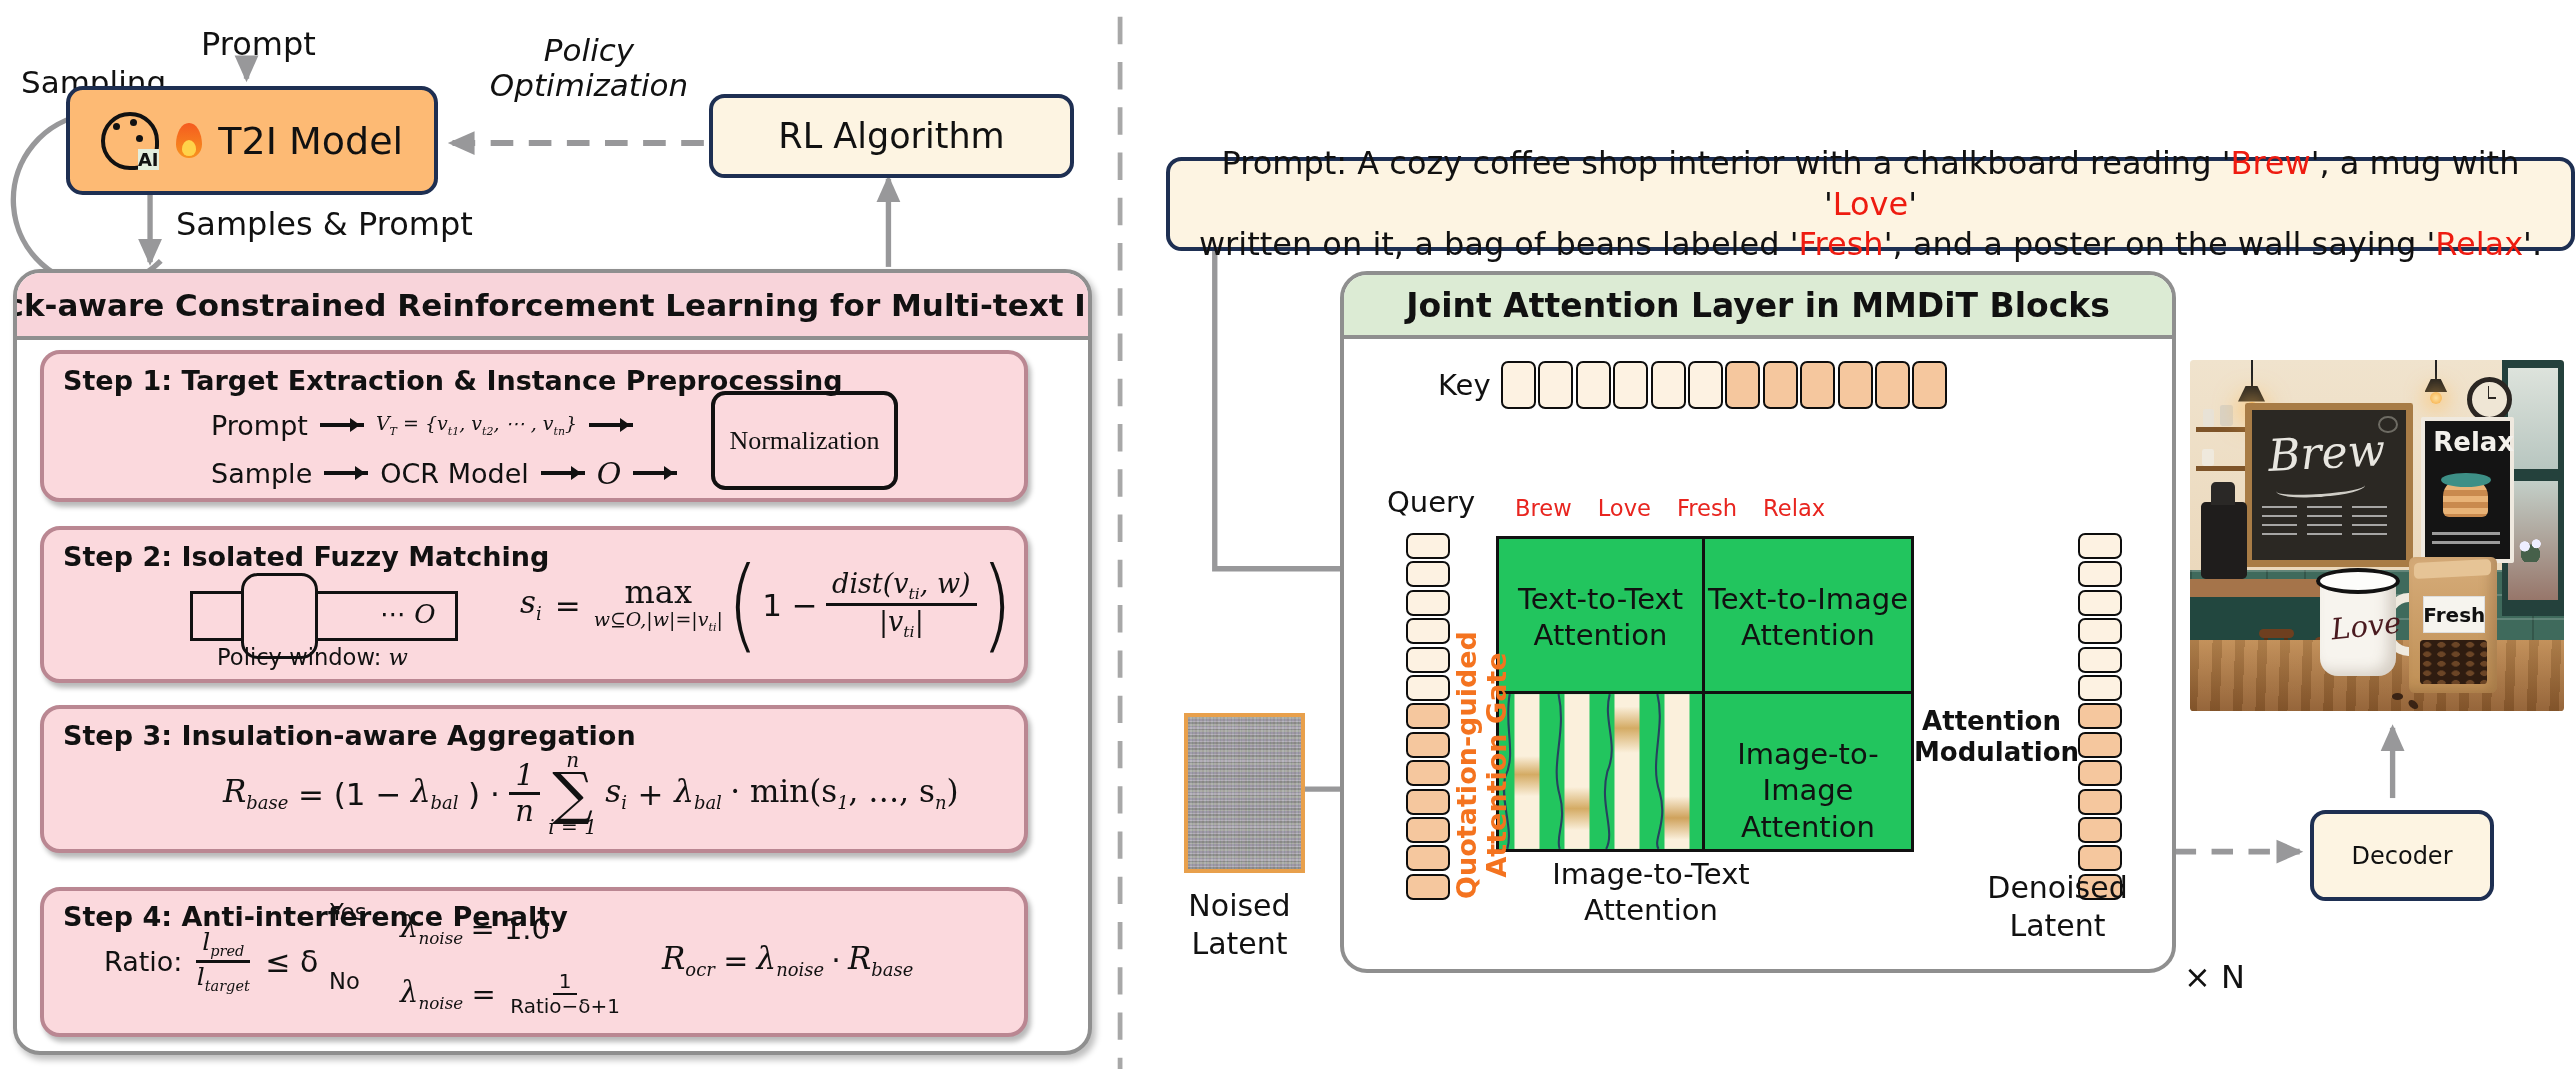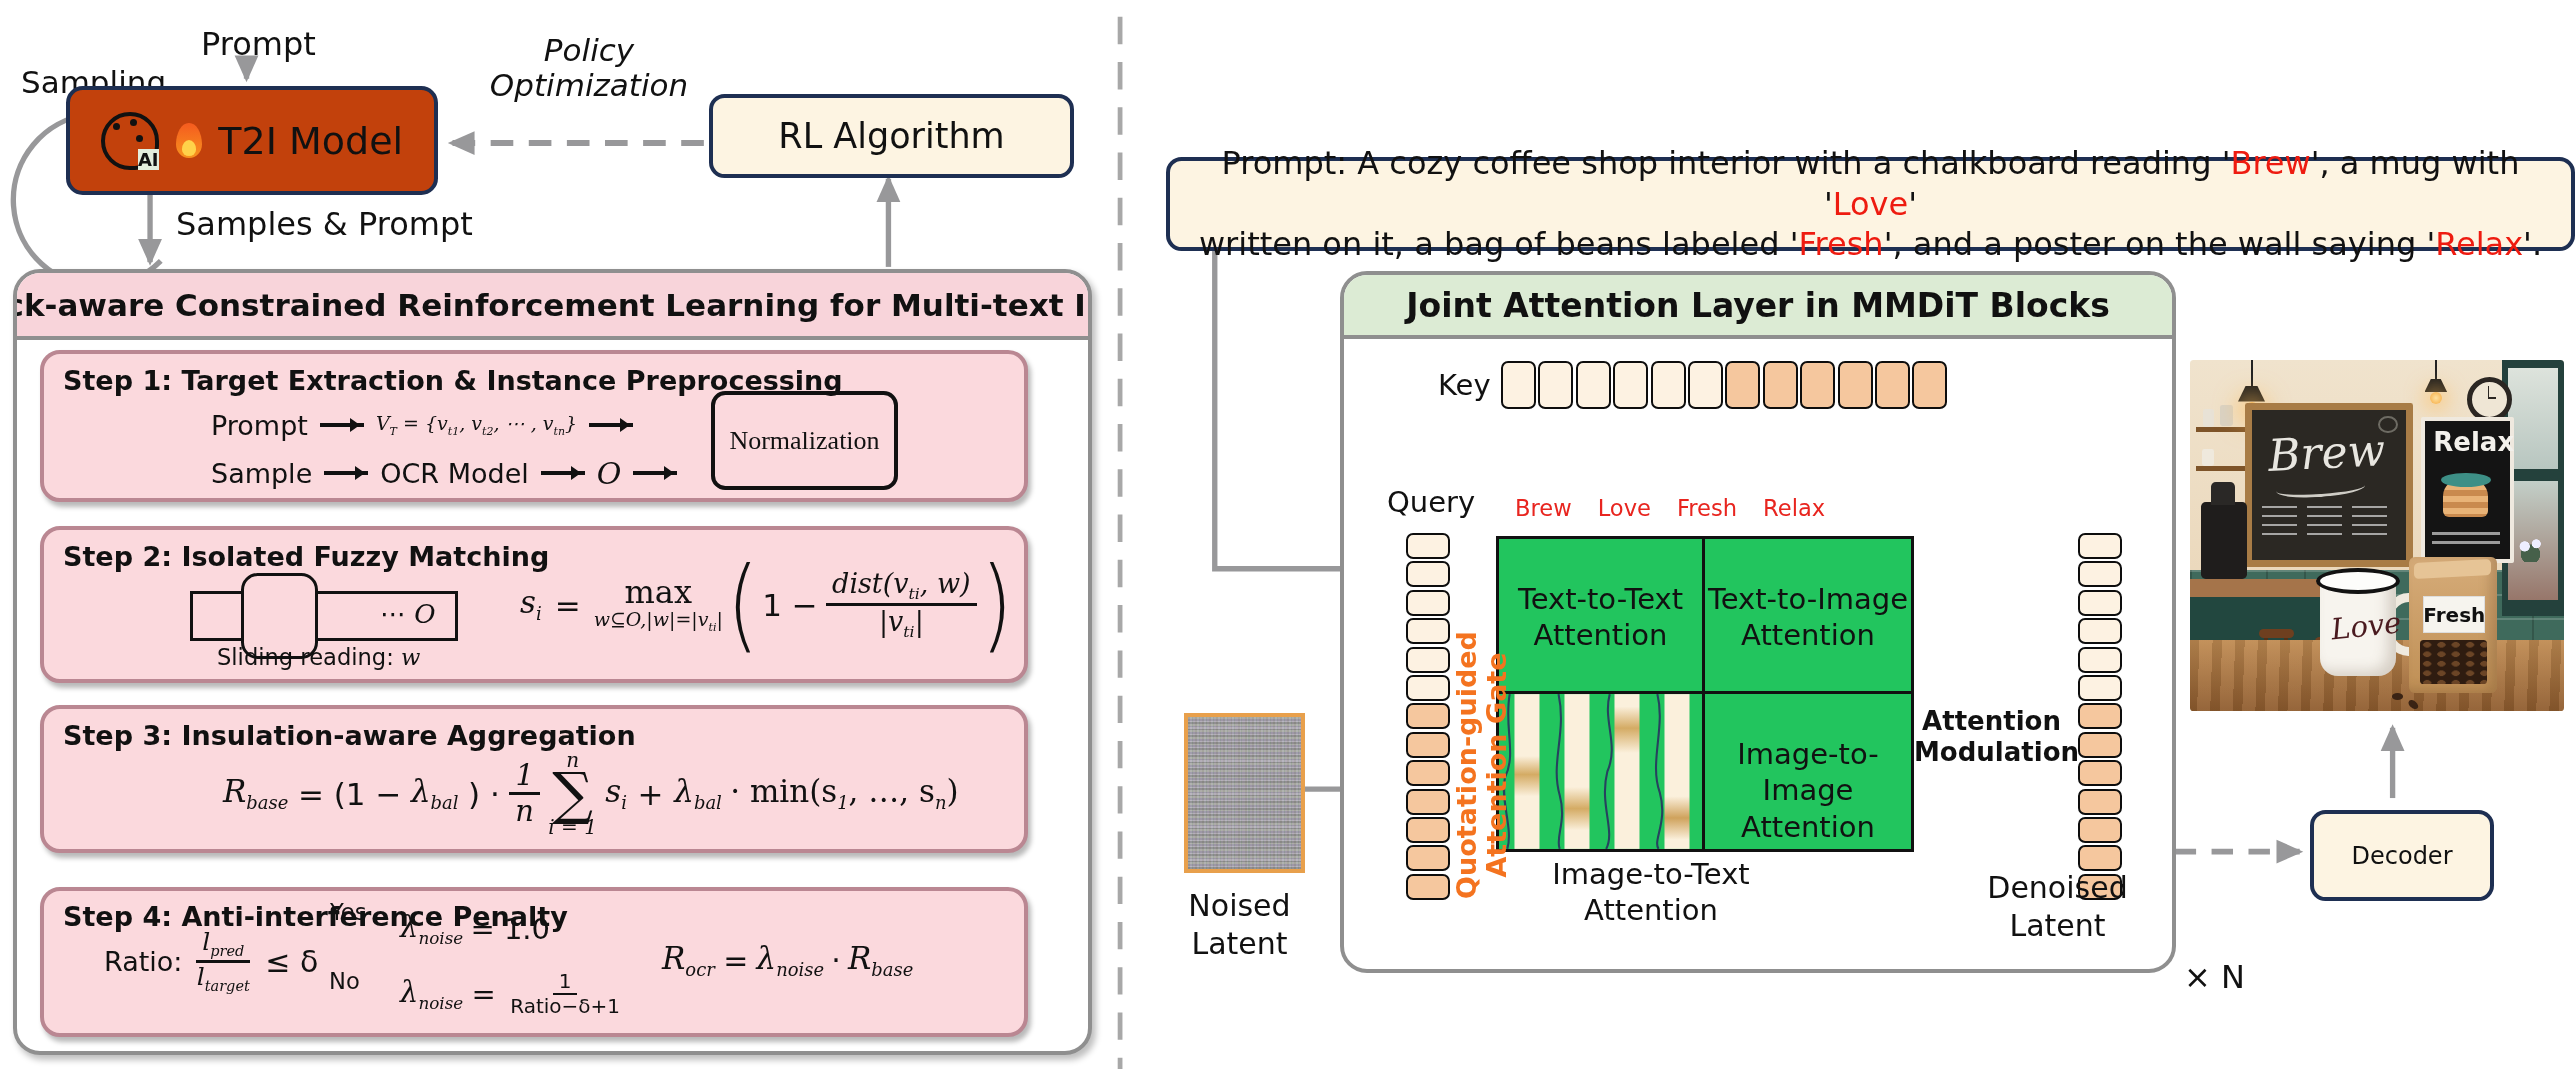--- a/index.html
+++ b/index.html
@@ -7,21 +7,21 @@
           font-family:"DejaVu Sans","Liberation Sans",sans-serif;color:#111;}
   .abs{position:absolute;}
   .lbl{white-space:nowrap;}
   .ctr{text-align:center;}
   .b{font-weight:bold;}
   .m{font-family:"DejaVu Serif","Liberation Serif",serif;font-style:italic;}
   .red{color:#ee1b10;}
   sub{font-size:.58em;}
   
   .navybox{background:#fdf4e2;border:4.2px solid #1e2f52;border-radius:15.5px;display:flex;align-items:center;justify-content:center;}
-  .greenbox{background:#c2410c;border:4.2px solid #1e2f52;border-radius:16.7px;display:flex;align-items:center;justify-content:center;gap:16.7px;}
+  .greenbox{background:#fdba74;border:4.2px solid #1e2f52;border-radius:16.7px;display:flex;align-items:center;justify-content:center;gap:16.7px;}
   .container{background:#ffffff;border:4.2px solid #8f8f8f;border-radius:27px;overflow:hidden;box-shadow:3.6px 4.8px 6px rgba(0,0,0,.25);}
   .pinkhdr{background:#f8d4da;border-bottom:4.8px solid #8f8f8f;display:flex;align-items:center;justify-content:center;}
   .greenhdr{background:#dcebd4;border-bottom:4.8px solid #8f8f8f;display:flex;align-items:center;justify-content:center;}
   .step{background:#fbd9dd;border:4.2px solid #ba8792;border-radius:20px;box-shadow:3px 4.2px 4.8px rgba(0,0,0,.28);}
   
   .row{display:flex;align-items:center;}
   .fr{display:inline-flex;flex-direction:column;align-items:center;line-height:1.15;}
   .fr .n{border-bottom:3px solid #111;padding:0 6px;}
   .fr .d{padding:0 6px;}
   .sg{display:inline-flex;flex-direction:column;align-items:center;line-height:1;}
@@ -157,21 +157,21 @@
       <span class="lbl" style="font-size:26px;font-family:Liberation Serif, serif;">Normalization</span>
     </div>
   </div>
 
   <div class="abs step" style="left:40px;top:526px;width:980px;height:149px;">
     <div class="abs lbl b" style="left:19px;top:10.7px;font-size:27px;">Step 2: Isolated Fuzzy Matching</div>
 
     <div class="abs" style="left:146px;top:61px;width:262px;height:44px;border:3.6px solid #111;"></div>
     <div class="abs" style="left:197px;top:43px;width:71px;height:80px;border:3.6px solid #111;border-radius:16.7px;background:#fbd9dd;"></div>
     <div class="abs lbl" style="left:336px;top:69px;font-size:26px;"><span>⋯</span> <span class="m">O</span></div>
-    <div class="abs lbl" style="left:173px;top:114px;font-size:22.6px;"><span>Sliding reading: </span><span class="m">w</span></div>
+    <div class="abs lbl" style="left:173px;top:114px;font-size:22.6px;"><span>Policy window: </span><span class="m">w</span></div>
 
     <div class="abs row" style="left:476px;top:18px;height:113px;">
       <span class="m" style="font-size:31px;"><span>s</span><sub>i</sub></span>
       <span style="font-size:31px;margin:0 13px;">=</span>
       <span class="mx m">
         <span class="t">max</span>
         <span class="bt"><span>w⊆O,|w|=|v</span><sub>ti</sub><span>|</span></span>
       </span>
       <span class="bp">(</span>
       <span style="font-size:31px;margin-right:8.3px;">1 −</span>

